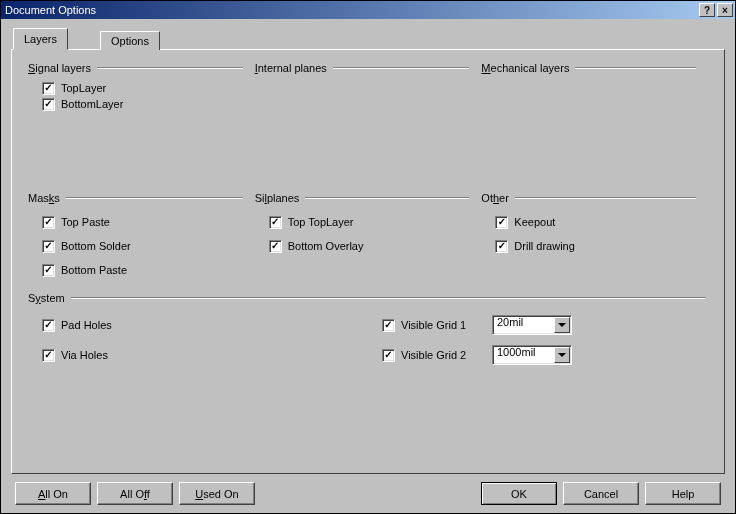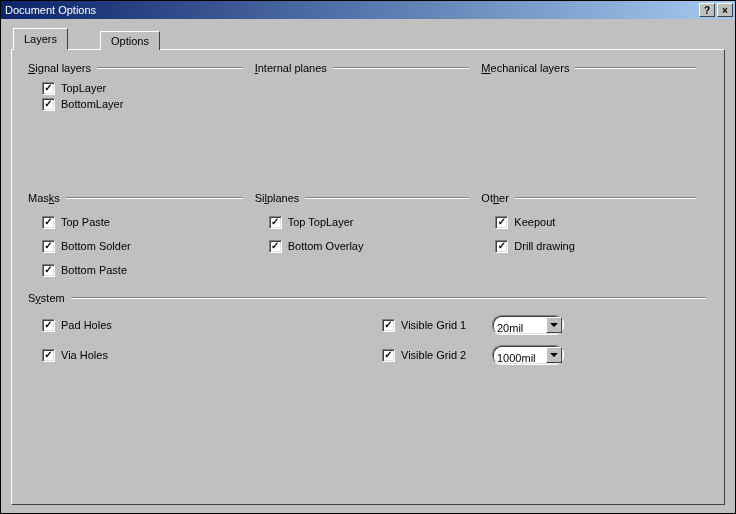--- a/index.html
+++ b/index.html
@@ -121,30 +121,29 @@
   border-bottom: 1px solid #fff;
   box-shadow: inset 1px 1px 0 #404040, inset -1px -1px 0 #dfdfdf;
   margin-right: 6px;
   display: flex; align-items: center; justify-content: center;
   font-size: 10px; font-weight: bold;
   cursor: default;
 }
 .cb.checked::after { content: "✓"; color: #000; font-size: 10px; line-height: 1; }
 .gap { height: 80px; }
 .combo {
-  width: 72px; height: 20px;
+  width: 80px; height: 20px;
   background: #fff;
   border-top: 1px solid #808080;
   border-left: 1px solid #808080;
   border-right: 1px solid #fff;
   border-bottom: 1px solid #fff;
   box-shadow: inset 1px 1px 0 #404040, inset -1px -1px 0 #dfdfdf;
-  display: flex; align-items: flex-end;
-  font-size: 11px;
-  border-radius: 9px;
+  display: flex; align-items: flex-start;
+  font-size: 11px;
 }
 .combo .val { flex: 1; padding: 0 4px; }
 .combo .drop {
   width: 16px; height: 16px;
   background: #c0c0c0;
   border-top: 1px solid #fff;
   border-left: 1px solid #fff;
   border-right: 1px solid #404040;
   border-bottom: 1px solid #404040;
   margin: 1px;
@@ -312,14 +311,29 @@
             <div class="combo">
                 <span class="val">1000mil</span>
                 <div class="drop"></div>
               </div>
           </div>
         </div>
       </div>
 
     </div>
 
+    <div class="btnrow">
+      <div class="btn">
+          <span><span class="u">A</span>ll On</span>
+        </div>
+      <div class="btn">
+          <span><span>All O</span><span class="u">f</span><span>f</span></span>
+        </div>
+      <div class="btn">
+          <span><span class="u">U</span>sed On</span>
+        </div>
+      <div class="spacer"></div>
+      <div class="btn default">OK</div>
+      <div class="btn">Cancel</div>
+      <div class="btn">Help</div>
+    </div>
   </div>
 </div>
 
 </body></html>

